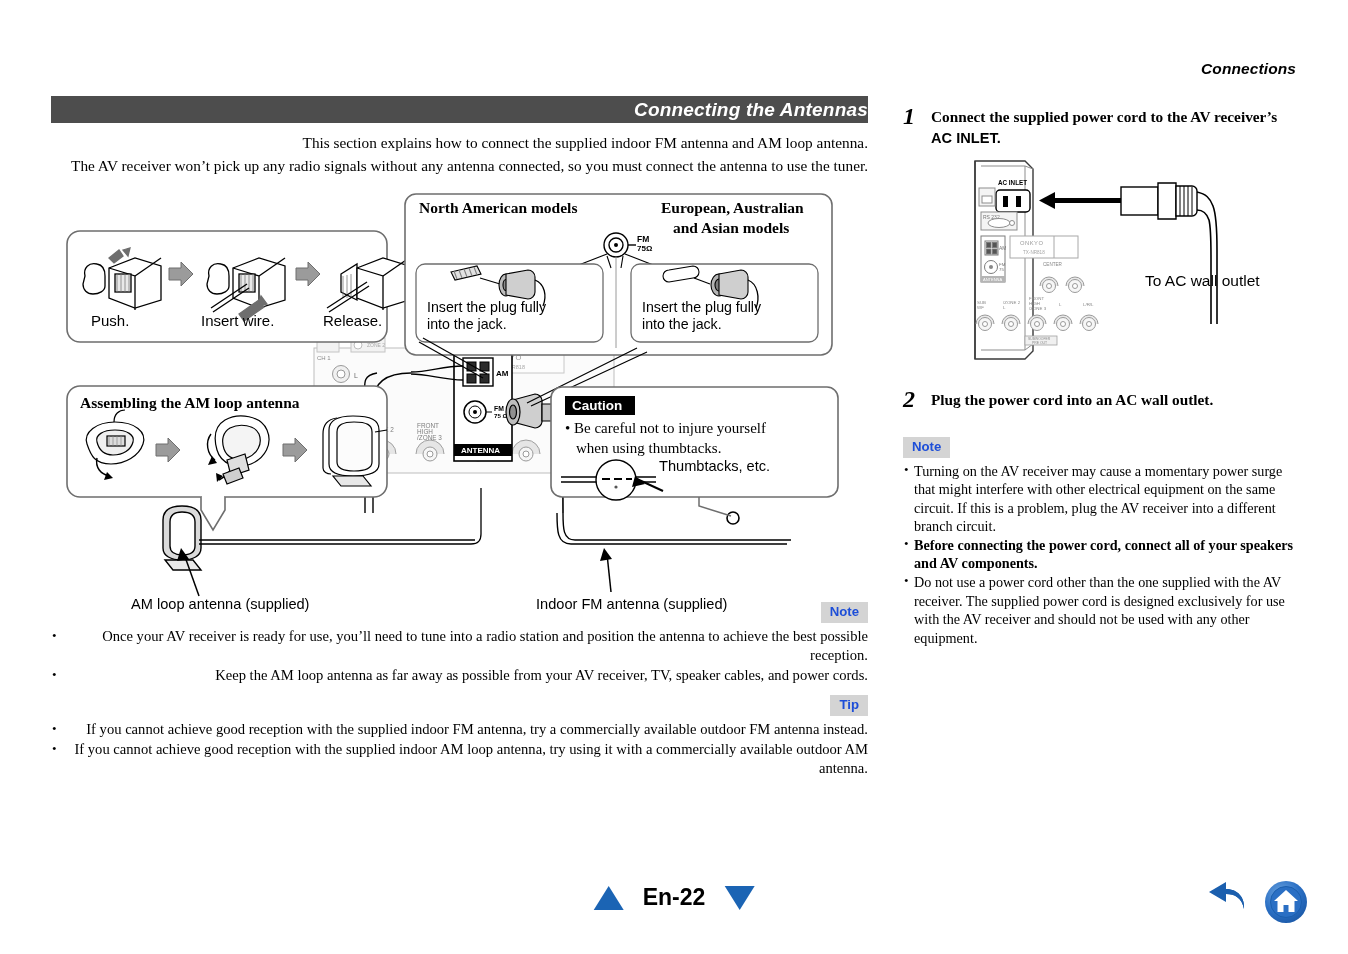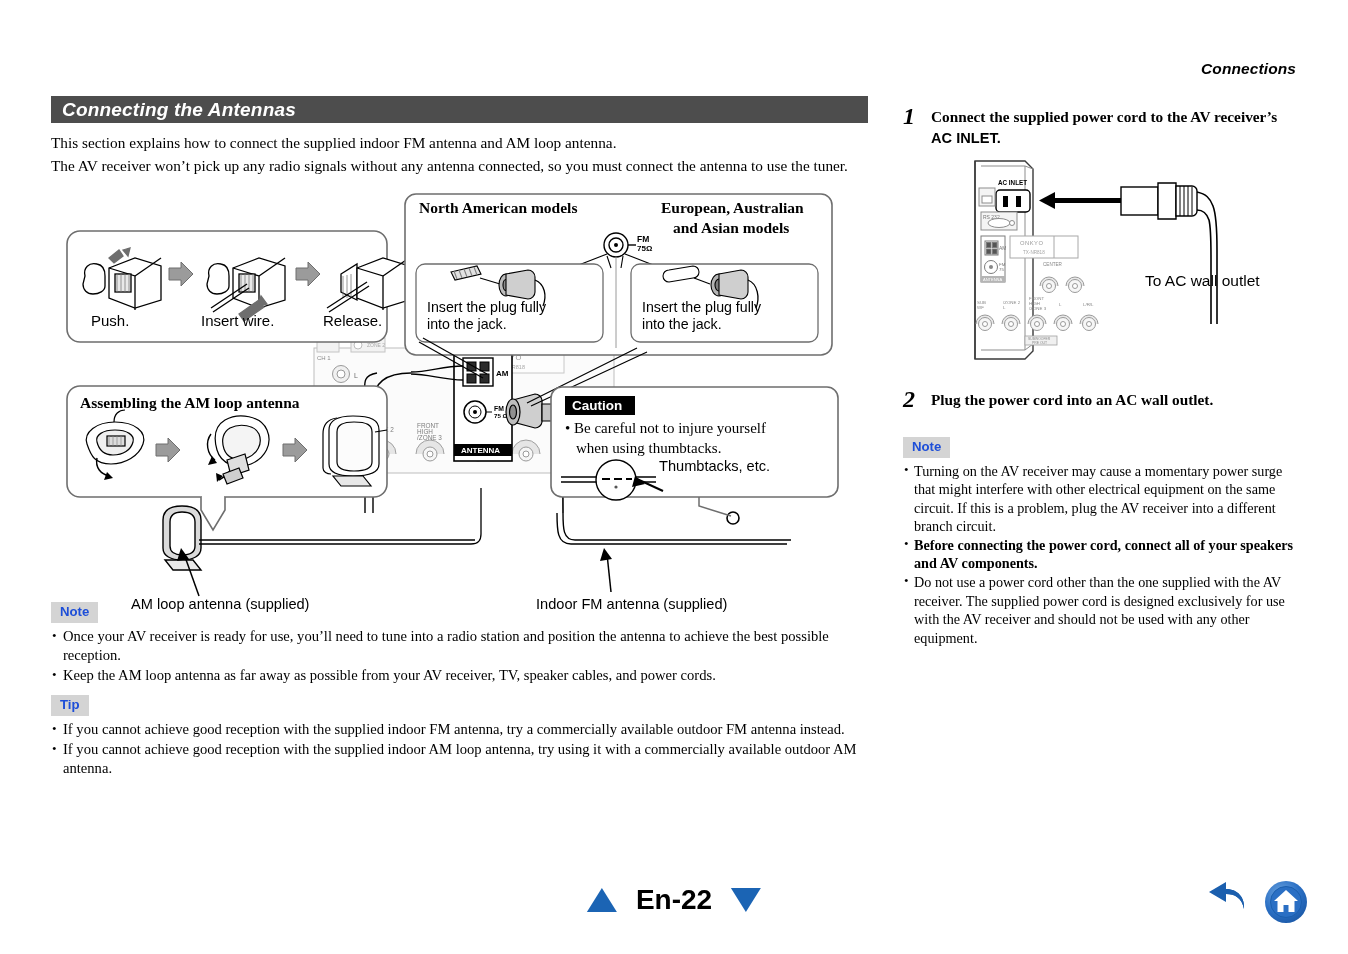--- a/index.html
+++ b/index.html
@@ -33,20 +33,21 @@
     color: #000;
     letter-spacing: 0.1px;
   }
 
   
   .col-left {
     position: absolute;
     left: 51px;
     top: 52px;
     width: 817px;
+    text-align: right;
   }
   .col-right {
     position: absolute;
     left: 903px;
     top: 52px;
     width: 393px;
   }
 
   
   .section-bar {
@@ -163,21 +164,21 @@
     left: 50%;
     transform: translateX(-50%);
     top: 0;
     display: flex;
     align-items: center;
     gap: 19px;
   }
   .pager-label {
     font-family: "Liberation Sans", sans-serif;
     font-weight: 700;
-    font-size: 28px;
+    font-size: 23px;
     color: #000;
   }
   .tri-up, .tri-down {
     width: 0; height: 0;
     border-left: 15px solid transparent;
     border-right: 15px solid transparent;
     cursor: pointer;
   }
   .tri-up { border-bottom: 24px solid #1b64b4; }
   .tri-down { border-top: 24px solid #1b64b4; }

